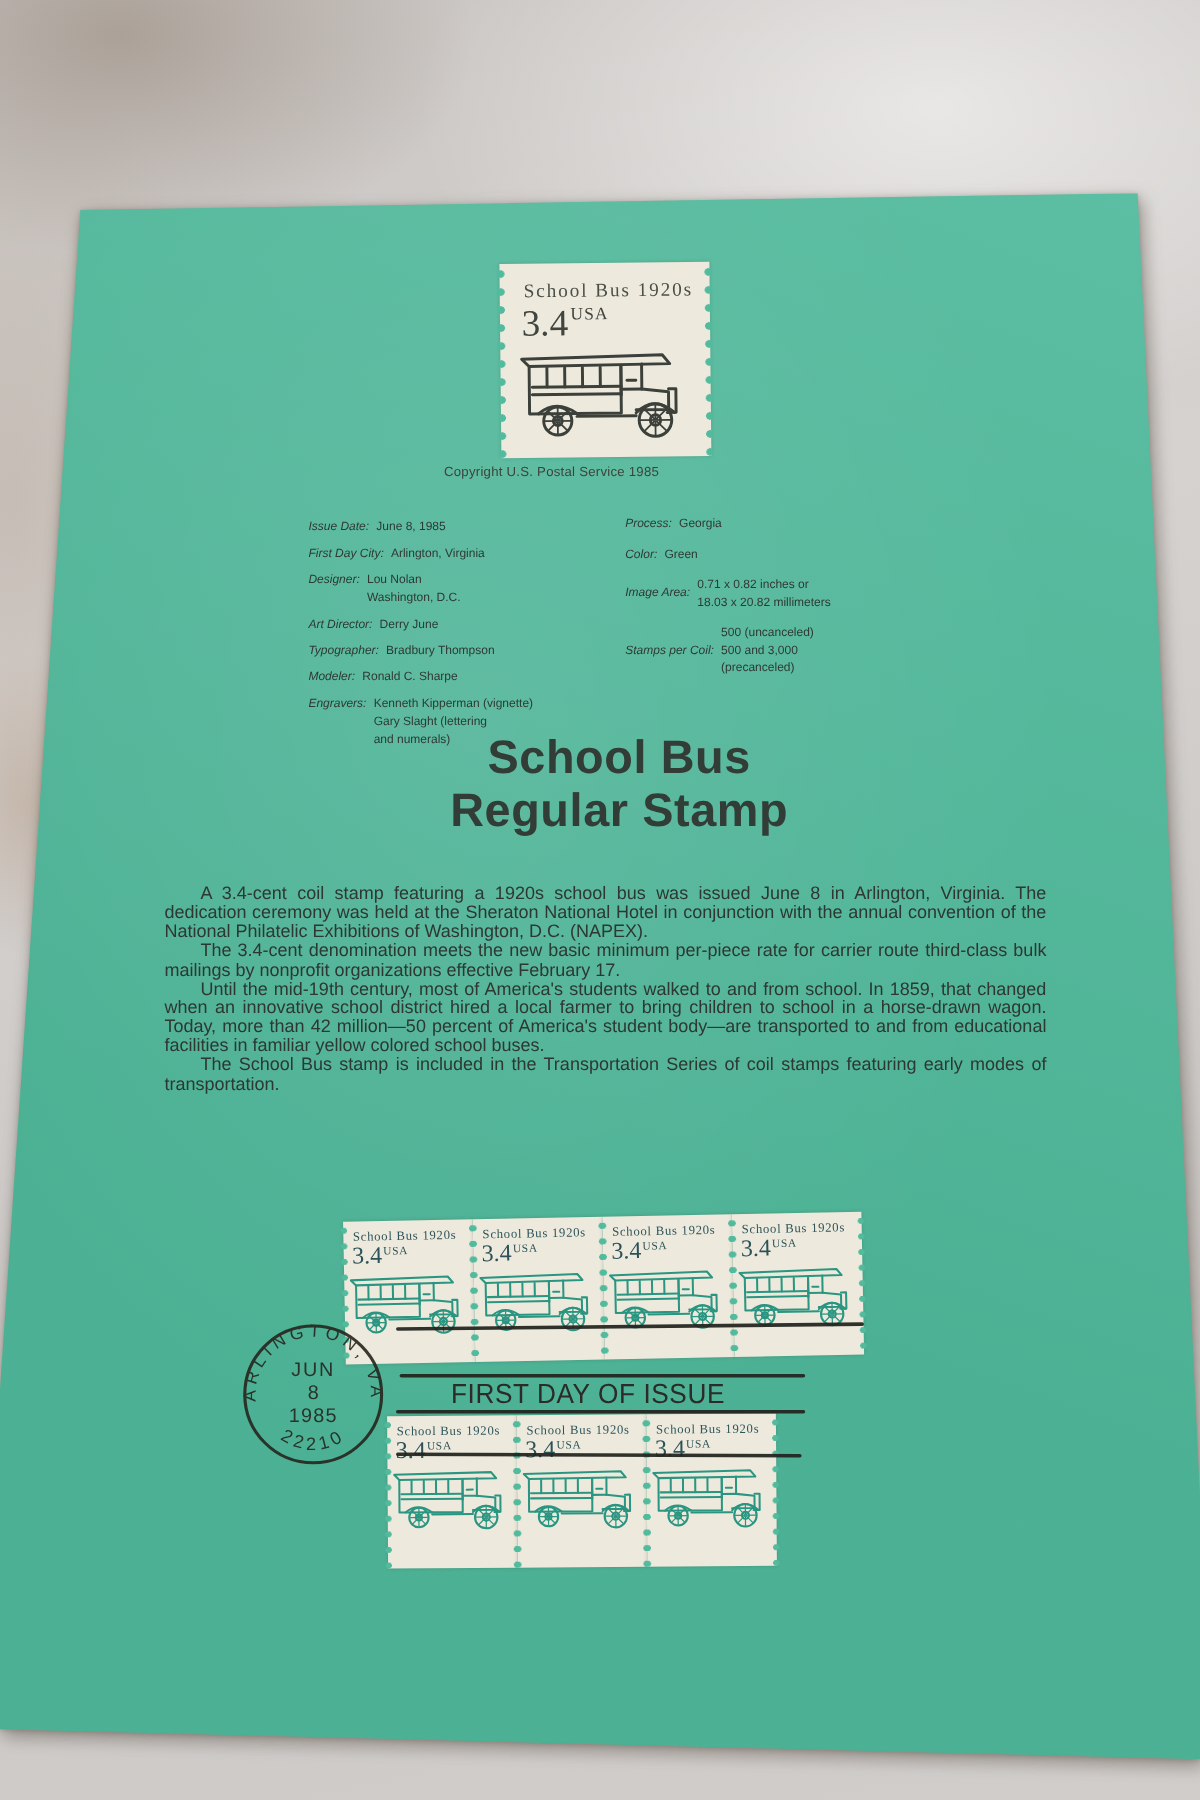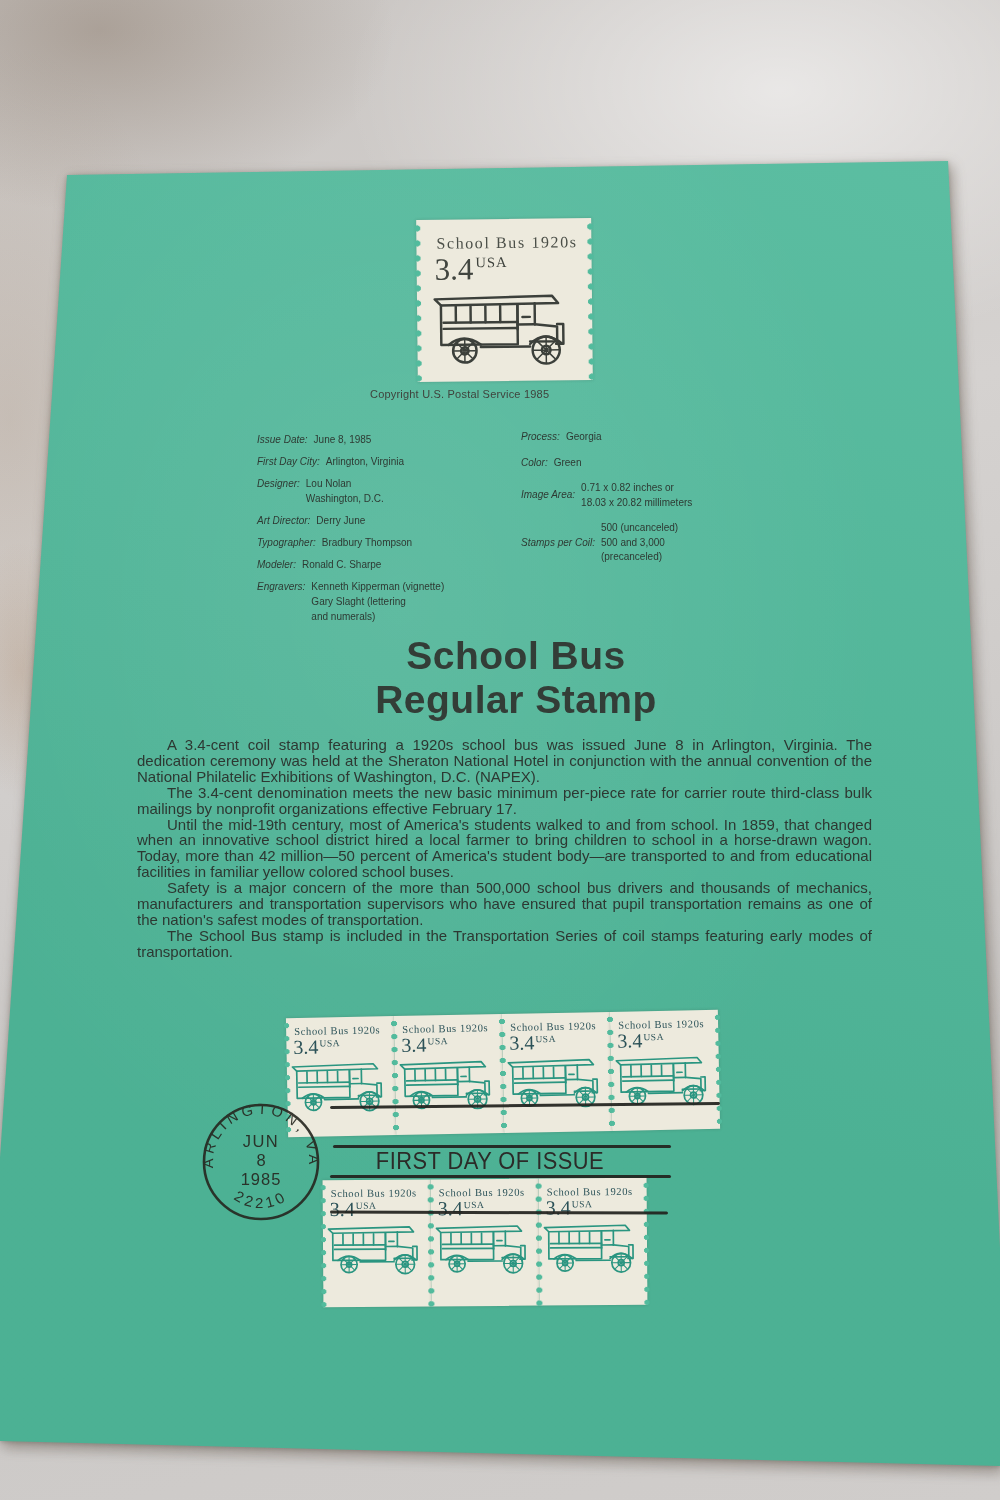--- a/index.html
+++ b/index.html
@@ -64,21 +64,21 @@
 
   .dcol{position:absolute;font-size:10px;color:#2e3a33;margin-top:16px;}
   .dcol--left{left:257px;top:416px;width:262px;line-height:15px;}
   .dcol--right{left:521px;top:414px;width:280px;line-height:14.5px;}
   .drow{display:flex;}
   .dcol--left .drow{margin-bottom:7px;}
   .dcol--right .drow{margin-bottom:11px;align-items:center;}
   .drow .lbl{font-style:italic;white-space:pre;margin-right:6px;flex:0 0 auto;}
   .drow .val{white-space:pre-line;}
 
-  .title{position:absolute;left:116px;top:634px;width:800px;text-align:center;
+  .title{position:absolute;left:116px;top:610px;width:800px;text-align:center;
     font-size:39px;font-weight:bold;line-height:44px;color:#333d37;letter-spacing:.5px;}
 
   .article{position:absolute;left:137px;top:737px;width:735px;font-size:15px;line-height:15.9px;
     text-align:justify;color:#2d3832;}
   .article p{margin:0;text-indent:30px;}
 
   
   .cline{position:absolute;height:3px;background:#22221e;border-radius:2px;opacity:.93;}
   .cline--stamp4{left:330px;top:1104px;width:390px;transform:rotate(-.6deg);}
   .cline--bar1{left:333px;top:1145px;width:338px;}
@@ -198,21 +198,20 @@
 
   <div class="title">
     <div>School Bus</div>
     <div>Regular Stamp</div>
   </div>
 
   <div class="article">
     <p>A 3.4-cent coil stamp featuring a 1920s school bus was issued June 8 in Arlington, Virginia. The dedication ceremony was held at the Sheraton National Hotel in conjunction with the annual convention of the National Philatelic Exhibitions of Washington, D.C. (NAPEX).</p>
     <p>The 3.4-cent denomination meets the new basic minimum per-piece rate for carrier route third-class bulk mailings by nonprofit organizations effective February 17.</p>
     <p>Until the mid-19th century, most of America's students walked to and from school. In 1859, that changed when an innovative school district hired a local farmer to bring children to school in a horse-drawn wagon. Today, more than 42 million—50 percent of America's student body—are transported to and from educational facilities in familiar yellow colored school buses.</p>
-    <p>Safety is a major concern of the more than 500,000 school bus drivers and thousands of mechanics, manufacturers and transportation supervisors who have ensured that pupil transportation remains as one of the nation's safest modes of transportation.</p>
     <p>The School Bus stamp is included in the Transportation Series of coil stamps featuring early modes of transportation.</p>
   </div>
 
   <div class="strip strip--four">
     <div class="stamp stamp--sm">
       <div class="perf perf-l"></div>
           <div class="perf perf-r"></div>
       <div class="s-name">School Bus 1920s</div>
       <div class="denom-row">
             <span class="denom-num">3.4</span>

